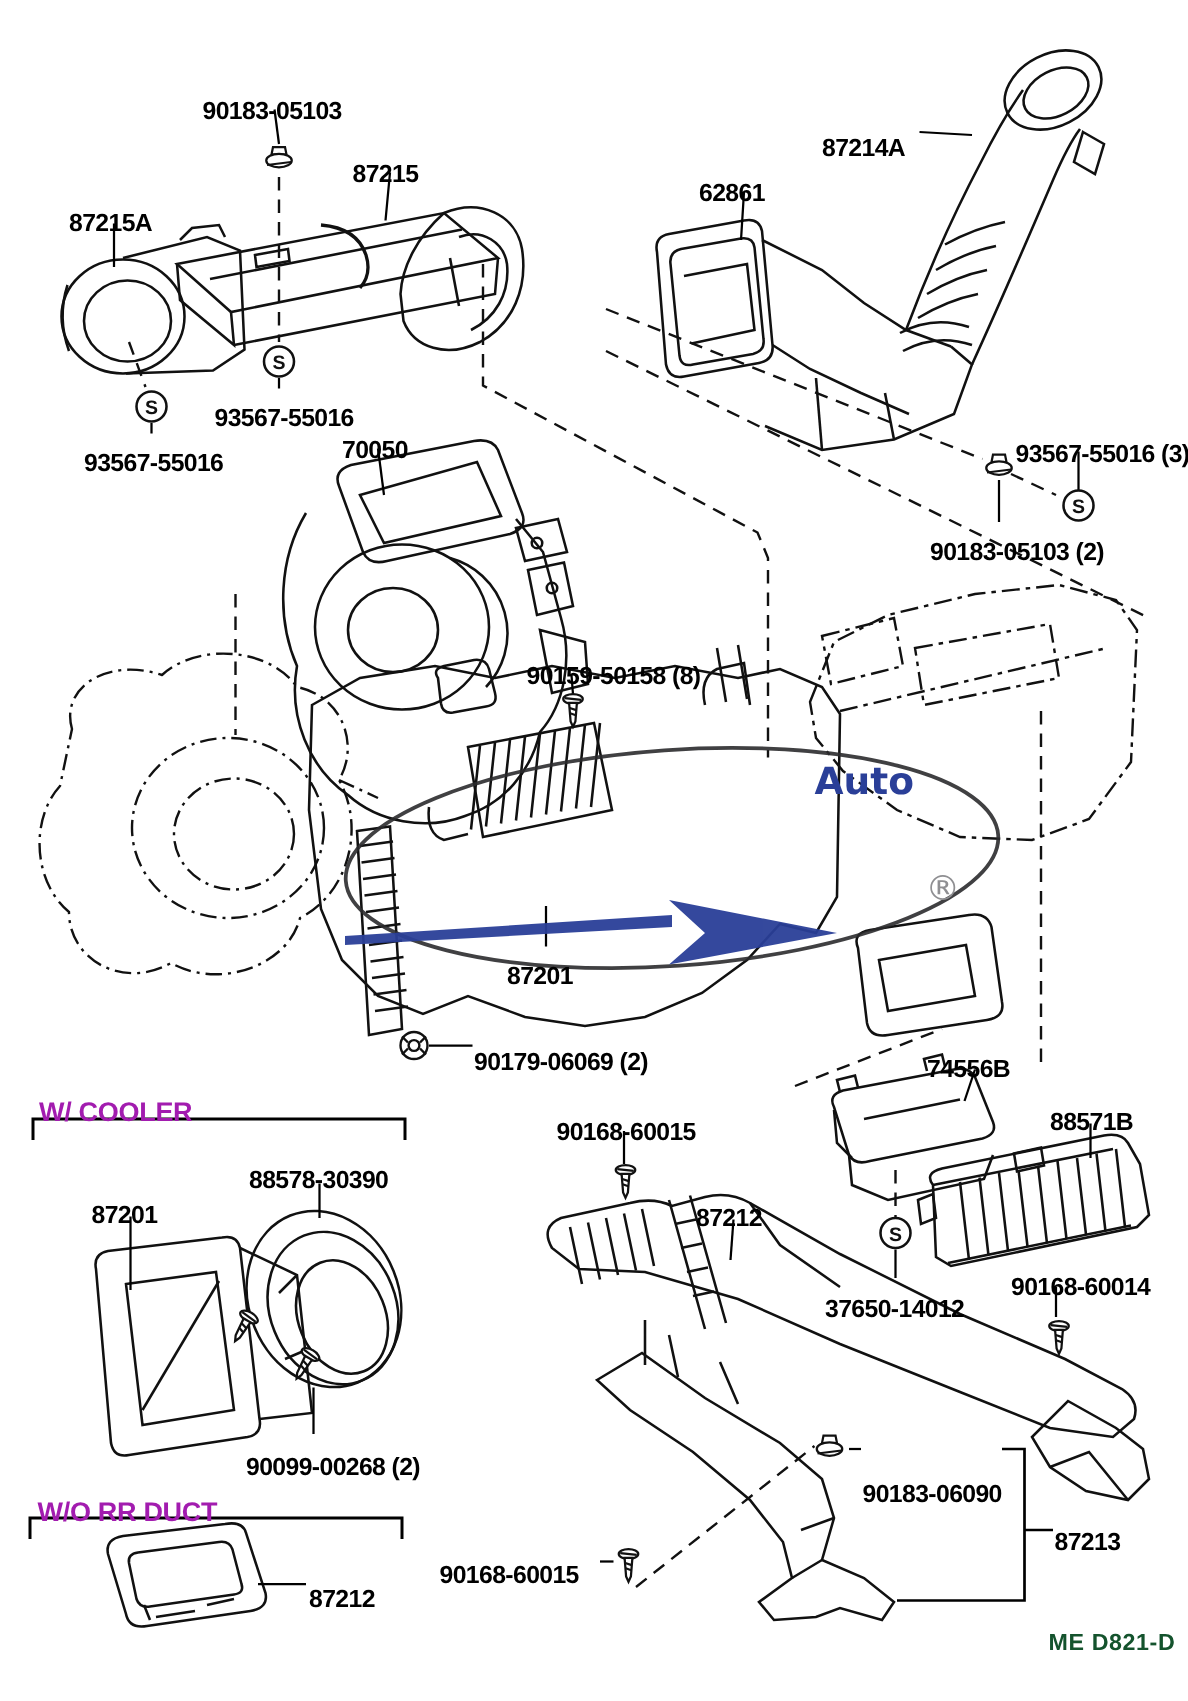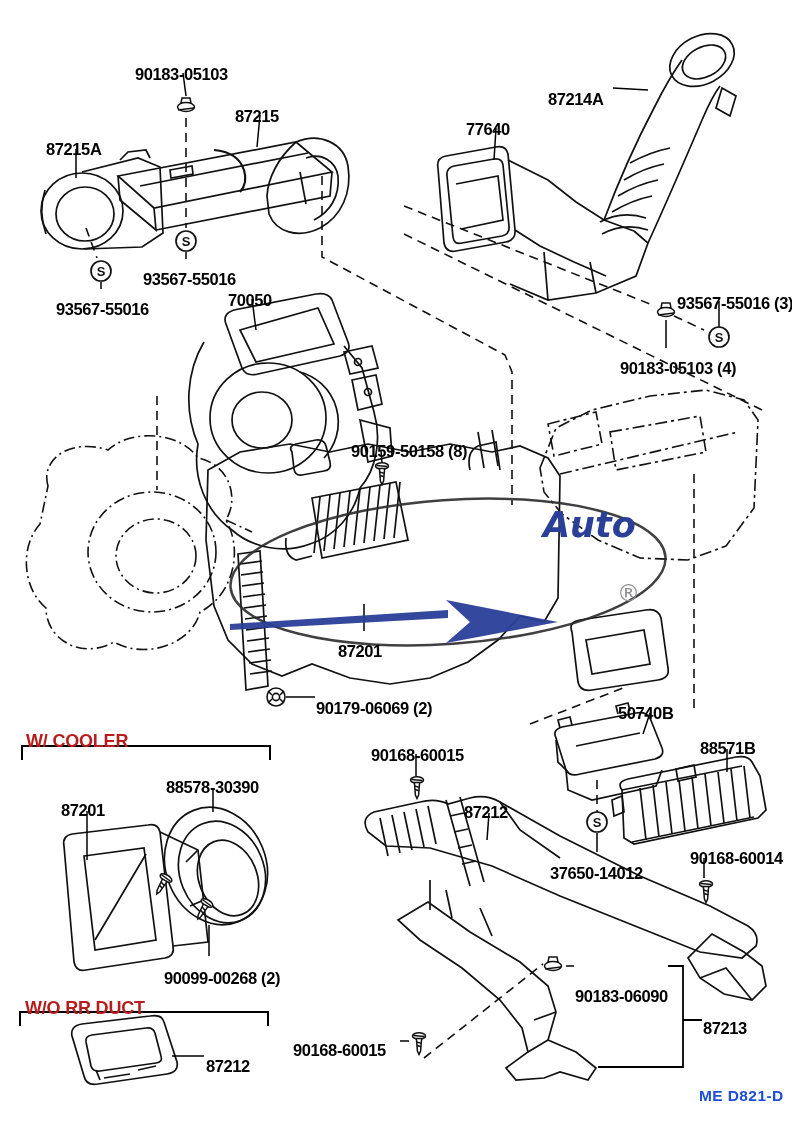--- a/index.html
+++ b/index.html
@@ -5,29 +5,29 @@
   html,body{margin:0;padding:0;}
   body{width:792px;height:1134px;background:#ffffff;position:relative;overflow:hidden;
        font-family:"Liberation Sans",sans-serif;}
   .stage{position:absolute;left:0;top:0;width:792px;height:1134px;}
   svg.art{position:absolute;left:0;top:0;z-index:1;}
   .wm{position:absolute;left:0;top:0;width:792px;height:1134px;z-index:2;pointer-events:none;}
   .wm-text{position:absolute;left:146px;top:506px;white-space:nowrap;
            font-family:"DejaVu Sans",sans-serif;font-weight:bold;font-style:italic;
            font-size:95px;letter-spacing:-5px;line-height:1;}
   .wm-auto{position:absolute;left:543px;top:508px;font-family:"DejaVu Sans",sans-serif;
-           font-weight:bold;font-style:italic;font-size:35px;line-height:1;}
+           font-weight:bold;font-size:25px;line-height:1;}
   .wm-reg{position:absolute;left:617px;top:582px;font-family:"DejaVu Sans",sans-serif;
           font-size:23px;color:#8f8f92;line-height:1;}
   .labels{position:absolute;left:0;top:0;width:792px;height:1134px;z-index:3;margin-top:12px;}
   .part-label{position:absolute;white-space:nowrap;color:#000;
               font:700 16.5px/1.05 "Liberation Sans",sans-serif;letter-spacing:-0.4px;}
-  .section-label{position:absolute;white-space:nowrap;color:#b91c1c;
+  .section-label{position:absolute;white-space:nowrap;color:#a21caf;
               font:700 18px/1.05 "Liberation Sans",sans-serif;letter-spacing:-0.2px;}
-  .code-label{position:absolute;white-space:nowrap;color:#1d4ed8;
+  .code-label{position:absolute;white-space:nowrap;color:#14532d;
               font:700 15.5px/1.05 "Liberation Sans",sans-serif;letter-spacing:0.4px;}
 </style>
 </head>
 <body>
 
 <div class="stage">
 
 <svg class="art" width="792" height="1134" viewBox="0 0 792 1134">
   <defs>
     <g id="screw" stroke="#111" stroke-width="1.5" fill="#fff">
@@ -272,33 +272,33 @@
   <div class="wm-reg">®</div>
 </div>
 
 <div class="labels">
   <div class="part-label" style="left:135px;top:54px">90183-05103</div>
   <div class="part-label" style="left:235px;top:96px">87215</div>
   <div class="part-label" style="left:46px;top:129px">87215A</div>
   <div class="part-label" style="left:143px;top:259px">93567-55016</div>
   <div class="part-label" style="left:56px;top:289px">93567-55016</div>
   <div class="part-label" style="left:228px;top:280px">70050</div>
-  <div class="part-label" style="left:466px;top:109px">77640</div>
+  <div class="part-label" style="left:466px;top:109px">62861</div>
   <div class="part-label" style="left:548px;top:79px">87214A</div>
   <div class="part-label" style="left:677px;top:283px">93567-55016 (3)</div>
-  <div class="part-label" style="left:620px;top:348px">90183-05103 (4)</div>
+  <div class="part-label" style="left:620px;top:348px">90183-05103 (2)</div>
   <div class="part-label" style="left:351px;top:431px">90159-50158 (8)</div>
   <div class="part-label" style="left:338px;top:631px">87201</div>
   <div class="part-label" style="left:316px;top:688px">90179-06069 (2)</div>
-  <div class="part-label" style="left:618px;top:693px">50740B</div>
+  <div class="part-label" style="left:618px;top:693px">74556B</div>
   <div class="part-label" style="left:700px;top:728px">88571B</div>
   <div class="part-label" style="left:371px;top:735px">90168-60015</div>
   <div class="part-label" style="left:464px;top:792px">87212</div>
   <div class="part-label" style="left:550px;top:853px">37650-14012</div>
-  <div class="part-label" style="left:690px;top:838px">90168-60014</div>
+  <div class="part-label" style="left:674px;top:838px">90168-60014</div>
   <div class="section-label" style="left:26px;top:720px">W/ COOLER</div>
   <div class="part-label" style="left:166px;top:767px">88578-30390</div>
   <div class="part-label" style="left:61px;top:790px">87201</div>
   <div class="part-label" style="left:164px;top:958px">90099-00268 (2)</div>
   <div class="section-label" style="left:25px;top:987px">W/O RR  DUCT</div>
   <div class="part-label" style="left:206px;top:1046px">87212</div>
   <div class="part-label" style="left:293px;top:1030px">90168-60015</div>
   <div class="part-label" style="left:575px;top:976px">90183-06090</div>
   <div class="part-label" style="left:703px;top:1008px">87213</div>
   <div class="code-label" style="left:699px;top:1076px">ME  D821-D</div>

